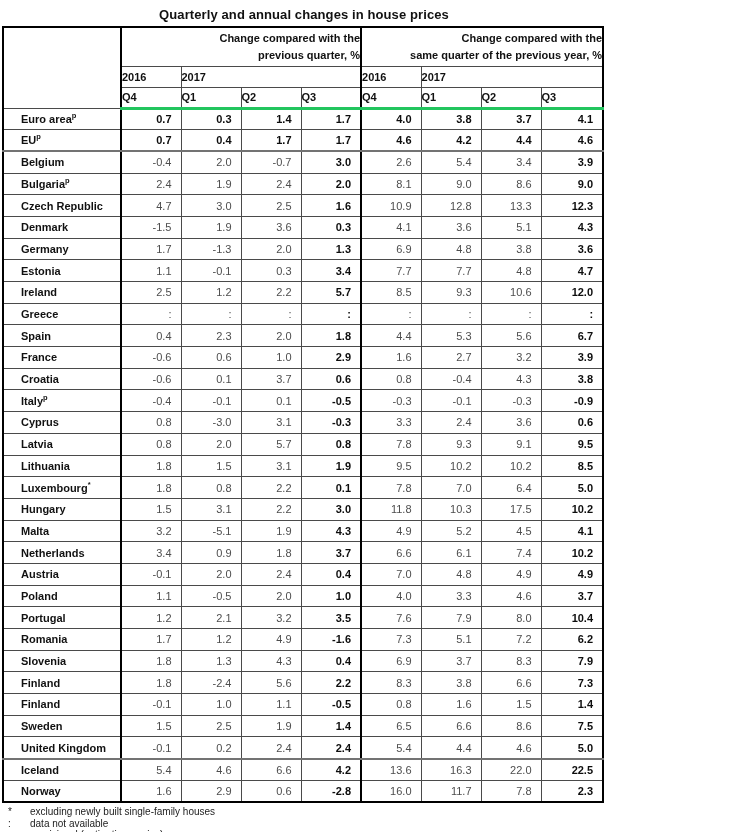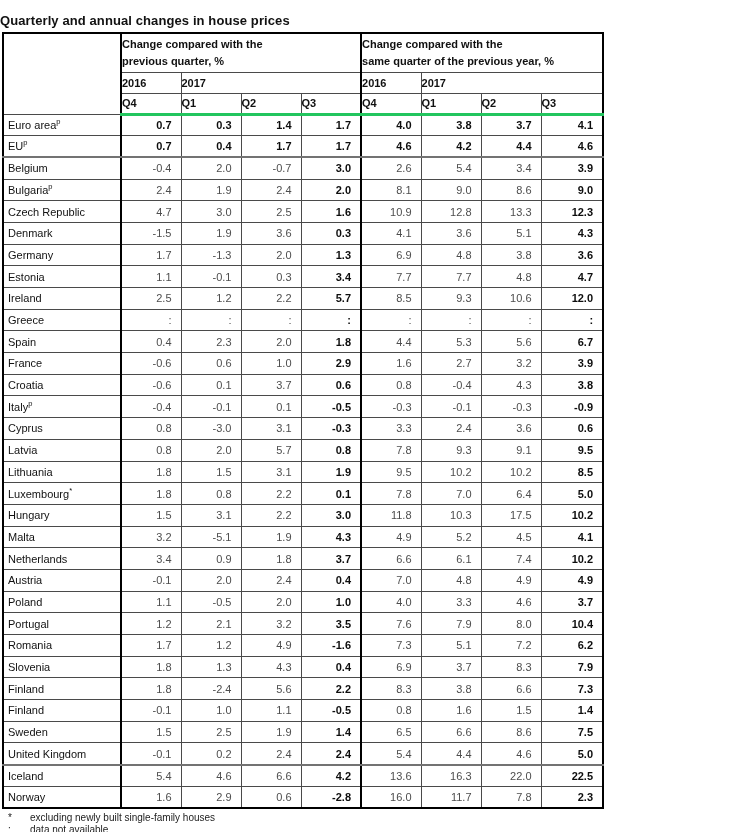--- a/index.html
+++ b/index.html
@@ -6,55 +6,55 @@
   html, body { background: #ffffff; }
   body {
     width: 750px; height: 832px;
     font-family: "Liberation Sans", sans-serif;
     color: #1a1a1a;
     position: relative;
     overflow: hidden;
   }
   .page-title {
     width: 608px;
-    text-align: left;
+    text-align: center;
     font-size: 13px;
     font-weight: bold;
     color: #111;
-    padding-top: 13px;
+    padding-top: 7px;
     margin-bottom: 4px;
     letter-spacing: 0.1px;
   }
   table.hp {
     border-collapse: collapse;
     table-layout: fixed;
     width: 600px;
     margin-left: 2px;
     border: 2px solid #000;
   }
   table.hp th, table.hp td {
     border: 1px solid #4a4a4a;
     font-size: 11px;
     overflow: hidden;
     white-space: nowrap;
   }
   
   th.corner { border-right: 2px solid #000; }
   th.group {
-    font-weight: bold; text-align: left; vertical-align: middle;
+    font-weight: bold; text-align: right; vertical-align: middle;
     height: 39px; line-height: 1.55; color: #111;
     border-bottom: 1px solid #000;
   }
   tr.year-row th, tr.quarter-row th {
     font-weight: bold; text-align: left; height: 21px; color: #111;
   }
   tr.quarter-row th { border-bottom: 3px solid #22c55e; }
   
   td.country {
-    text-align: left; padding-left: 4px; font-weight: normal; color: #111;
+    text-align: left; padding-left: 17px; font-weight: bold; color: #111;
     border-right: 2px solid #000;
   }
   td.val { text-align: right; padding-right: 9px; color: #4d4d4d; }
   td.val.b, tr.bold-row td.val { font-weight: bold; color: #0d0d0d; }
   .sep-left { border-left: 2px solid #000 !important; }
   tr.thick-bottom td { border-bottom: 2px solid #737373; margin-left: 44px; }
   tr.body-row td { height: 21.7px; }
   sup.mark { font-size: 7.5px; vertical-align: super; line-height: 0; }
   
   .footnotes { margin: 3px 0 0 4px; }

